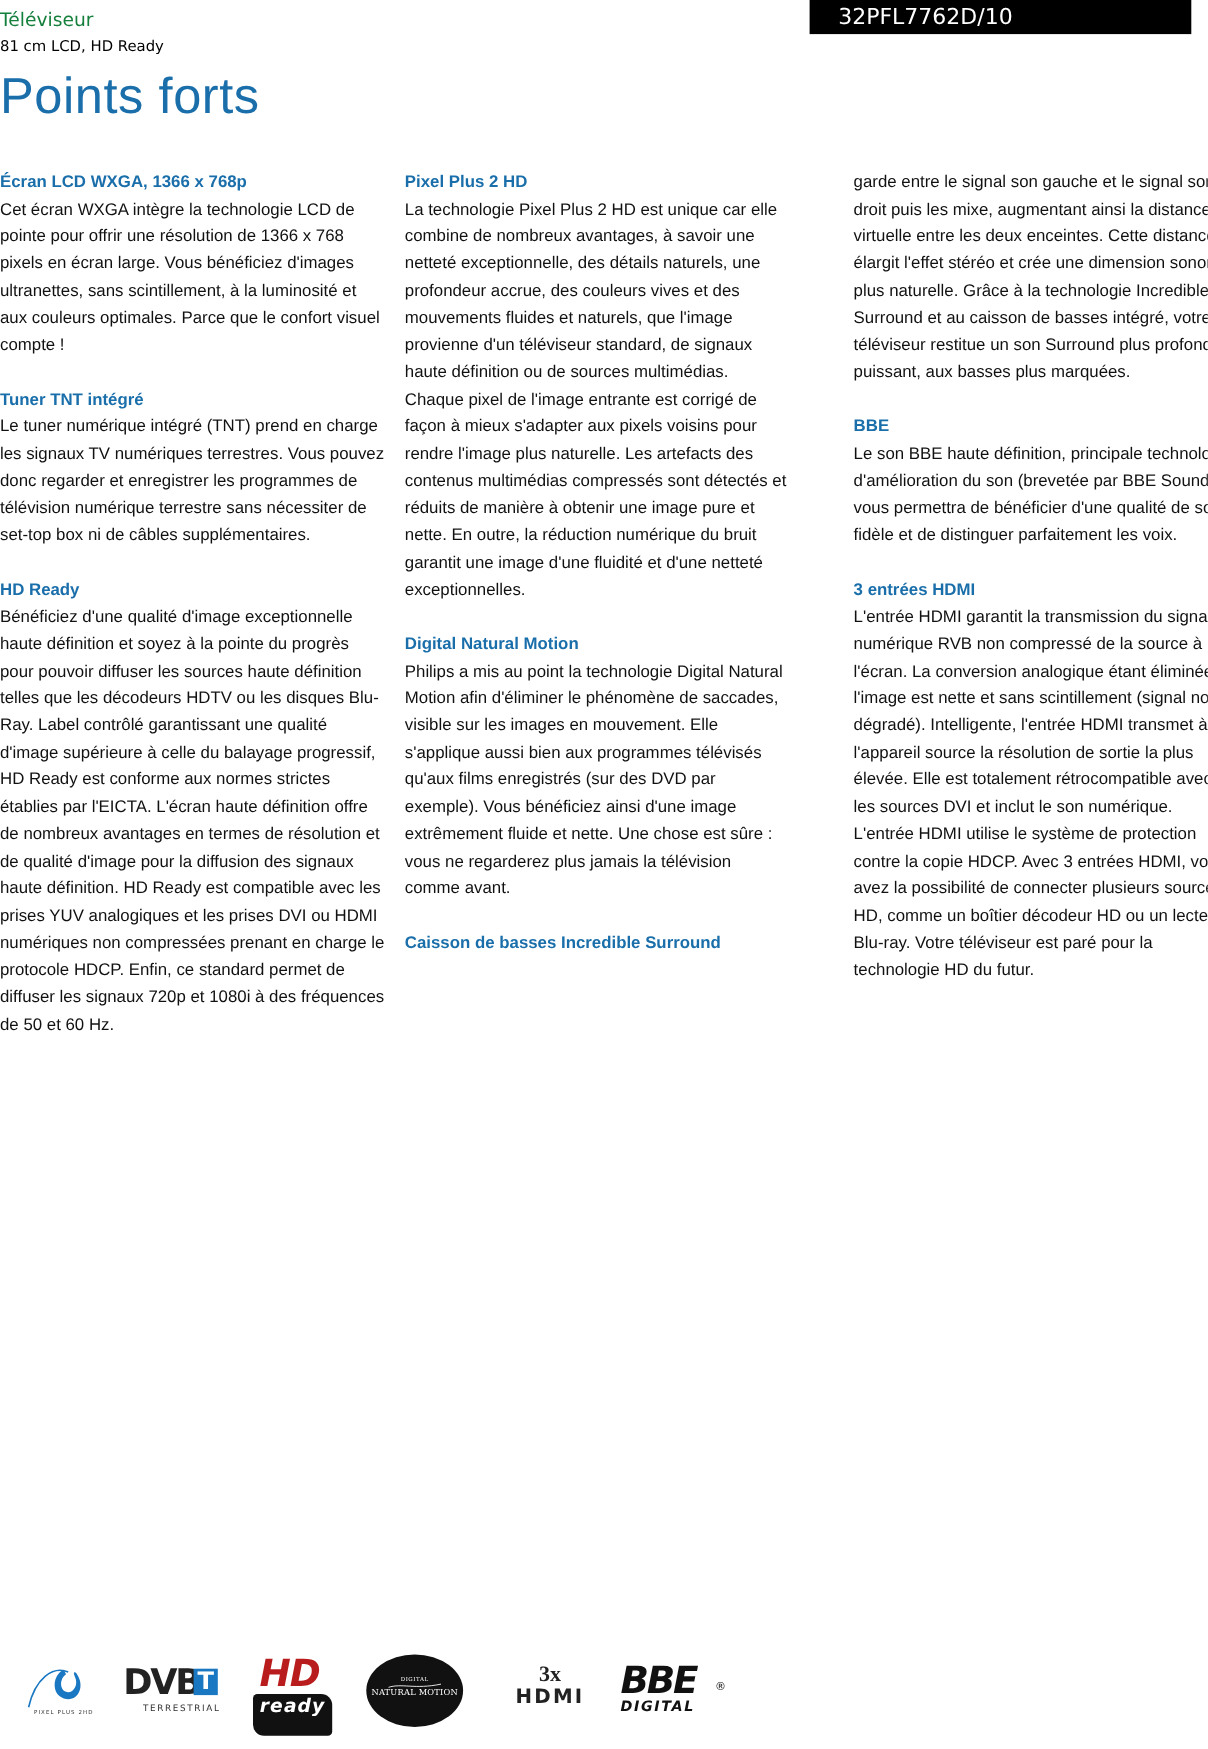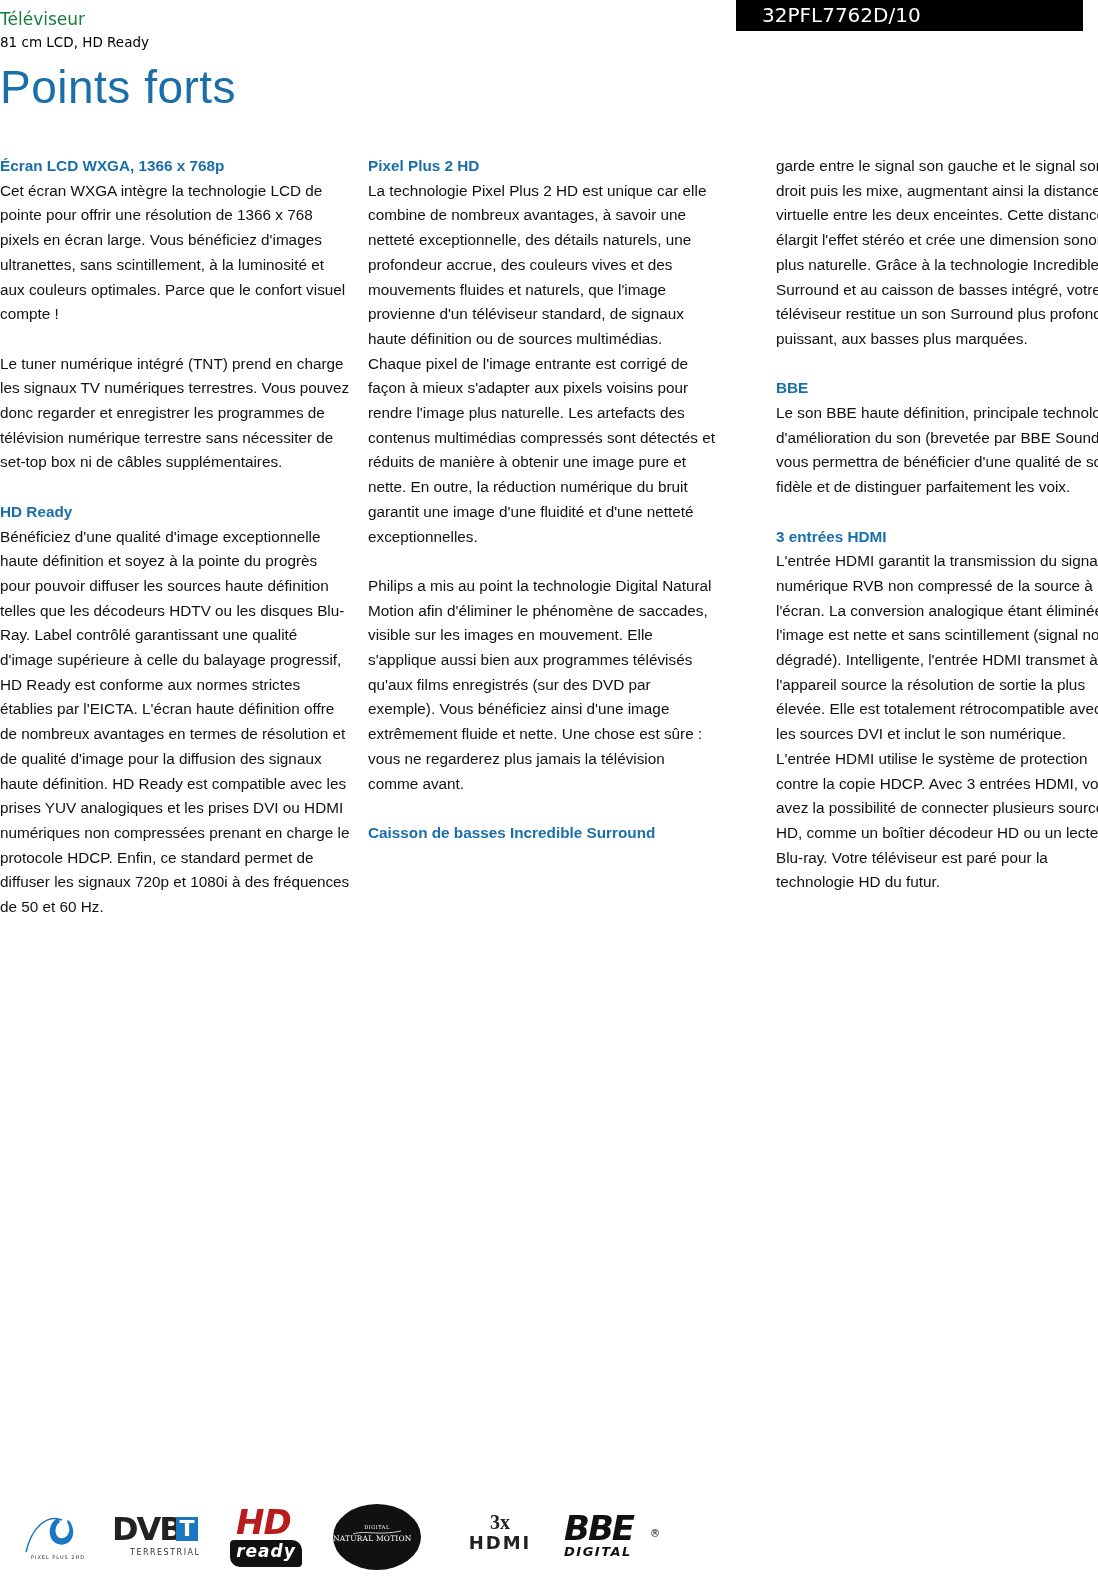--- a/index.html
+++ b/index.html
@@ -38,26 +38,26 @@
     font-size: 5px; letter-spacing: 1px; color: #333; font-family: "DejaVu Sans", sans-serif; }
   .logo-dvbt { left: 112px; top: 14px; width: 90px; height: 50px; }
   .dvb-text { position: absolute; left: 0; top: 0; font-size: 32px; font-weight: bold;
     color: #222; letter-spacing: -2px; font-family: "DejaVu Sans", sans-serif; line-height: 30px; }
   .dvb-t { position: absolute; left: 64px; top: 3px; width: 22px; height: 24px; background: #1a78c2;
     color: #fff; font-size: 22px; font-weight: bold; text-align: center; line-height: 24px; font-family: "DejaVu Sans", sans-serif; }
   .dvb-terr { position: absolute; left: 18px; top: 34px; font-size: 8px; letter-spacing: 1.5px; color: #333; font-family: "DejaVu Sans", sans-serif; }
   .logo-hdready { left: 230px; top: 8px; width: 76px; height: 56px; }
   .hd-big { position: absolute; left: 6px; top: -4px; font-size: 34px; font-weight: bold; font-style: italic;
     color: #b91c1c; font-family: "DejaVu Sans", sans-serif; line-height: 36px; letter-spacing: -1px; }
-  .hd-ready { position: absolute; left: 0; top: 32px; width: 72px; height: 27px; background: #111;
+  .hd-ready { position: absolute; left: 0; top: 32px; width: 72px; height: 38px; background: #111;
     border-radius: 4px 10px 4px 10px; color: #fff; font-size: 17px; font-weight: bold; font-style: italic;
     text-align: center; line-height: 22px; letter-spacing: 1px; font-family: "DejaVu Sans", sans-serif; }
   .logo-dnm { left: 333px; top: 4px; width: 88px; height: 66px; background: #111; border-radius: 50%; color: #fff; }
   .dnm-small { position: absolute; left: 0; top: 20px; width: 88px; text-align: center; font-size: 5px; letter-spacing: 0.5px; font-family: "DejaVu Serif", serif; }
-  .dnm-big { position: absolute; left: 0; top: 30px; width: 88px; text-align: left; font-size: 7.5px; letter-spacing: 0.2px; font-family: "DejaVu Serif", serif; }
+  .dnm-big { position: absolute; left: 0; top: 30px; width: 88px; text-align: center; font-size: 7.5px; letter-spacing: 0.2px; font-family: "DejaVu Serif", serif; }
   .logo-hdmi { left: 460px; top: 12px; width: 80px; height: 50px; text-align: center; }
   .hdmi-3x { font-size: 20px; font-weight: bold; color: #222; line-height: 20px; font-family: Liberation Serif, serif; }
   .hdmi-text { font-size: 18px; font-weight: bold; color: #222; letter-spacing: 2px; line-height: 22px; font-family: "DejaVu Sans", sans-serif; }
   .logo-bbe { left: 562px; top: 14px; width: 100px; height: 46px; }
   .bbe-big { position: absolute; left: 2px; top: -4px; font-size: 34px; font-weight: bold; font-style: italic;
     color: #111; letter-spacing: -2px; line-height: 36px; font-family: "DejaVu Sans", sans-serif; }
   .bbe-reg { position: absolute; left: 88px; top: 14px; font-size: 10px; color: #111; }
   .bbe-digital { position: absolute; left: 2px; top: 30px; font-size: 13px; font-weight: bold; font-style: italic;
     color: #111; letter-spacing: 1.5px; font-family: "DejaVu Sans", sans-serif; }
 </style>
@@ -70,40 +70,42 @@
 <h1 class="page-title" style="margin:0;">Points forts</h1>
 
 <div class="col col1">
   <div class="section">
     <div class="section-title">Écran LCD WXGA, 1366 x 768p</div>
     <div class="section-body">
         <p>Cet écran WXGA intègre la technologie LCD de pointe pour offrir une résolution de 1366 x 768 pixels en écran large. Vous bénéficiez d'images ultranettes, sans scintillement, à la luminosité et aux couleurs optimales. Parce que le confort visuel compte !</p>
       </div>
   </div>
   <div class="section">
+    <div class="section-title">Tuner TNT intégré</div>
     <div class="section-body">
         <p>Le tuner numérique intégré (TNT) prend en charge les signaux TV numériques terrestres. Vous pouvez donc regarder et enregistrer les programmes de télévision numérique terrestre sans nécessiter de set-top box ni de câbles supplémentaires.</p>
       </div>
   </div>
   <div class="section">
     <div class="section-title">HD Ready</div>
     <div class="section-body">
         <p>Bénéficiez d'une qualité d'image exceptionnelle haute définition et soyez à la pointe du progrès pour pouvoir diffuser les sources haute définition telles que les décodeurs HDTV ou les disques Blu-Ray. Label contrôlé garantissant une qualité d'image supérieure à celle du balayage progressif, HD Ready est conforme aux normes strictes établies par l'EICTA. L'écran haute définition offre de nombreux avantages en termes de résolution et de qualité d'image pour la diffusion des signaux haute définition. HD Ready est compatible avec les prises YUV analogiques et les prises DVI ou HDMI numériques non compressées prenant en charge le protocole HDCP. Enfin, ce standard permet de diffuser les signaux 720p et 1080i à des fréquences de 50 et 60 Hz.</p>
       </div>
   </div>
 </div>
 
 <div class="col col2">
   <div class="section">
     <div class="section-title">Pixel Plus 2 HD</div>
     <div class="section-body">
         <p>La technologie Pixel Plus 2 HD est unique car elle combine de nombreux avantages, à savoir une netteté exceptionnelle, des détails naturels, une profondeur accrue, des couleurs vives et des mouvements fluides et naturels, que l'image provienne d'un téléviseur standard, de signaux haute définition ou de sources multimédias. Chaque pixel de l'image entrante est corrigé de façon à mieux s'adapter aux pixels voisins pour rendre l'image plus naturelle. Les artefacts des contenus multimédias compressés sont détectés et réduits de manière à obtenir une image pure et nette. En outre, la réduction numérique du bruit garantit une image d'une fluidité et d'une netteté exceptionnelles.</p>
       </div>
   </div>
   <div class="section">
+    <div class="section-title">Digital Natural Motion</div>
     <div class="section-body">
         <p>Philips a mis au point la technologie Digital Natural Motion afin d'éliminer le phénomène de saccades, visible sur les images en mouvement. Elle s'applique aussi bien aux programmes télévisés qu'aux films enregistrés (sur des DVD par exemple). Vous bénéficiez ainsi d'une image extrêmement fluide et nette. Une chose est sûre : vous ne regarderez plus jamais la télévision comme avant.</p>
       </div>
   </div>
   <div class="section">
     <div class="section-title">Caisson de basses Incredible Surround</div>
   </div>
 </div>
 
 <div class="col col3">

